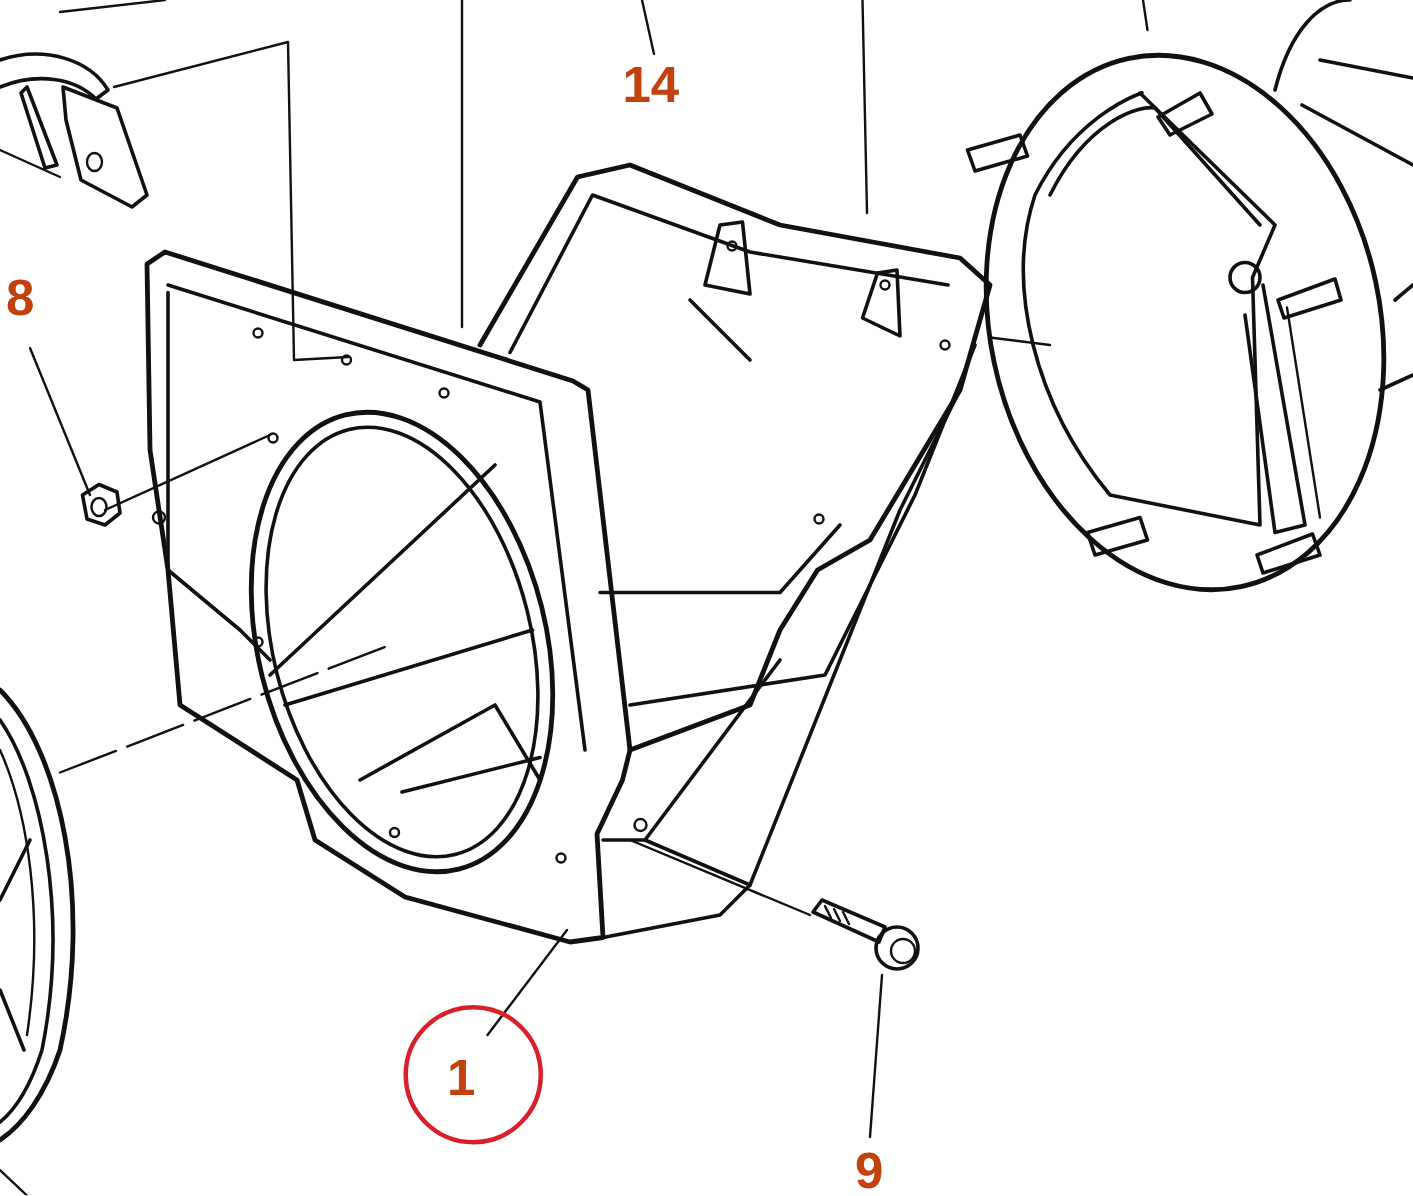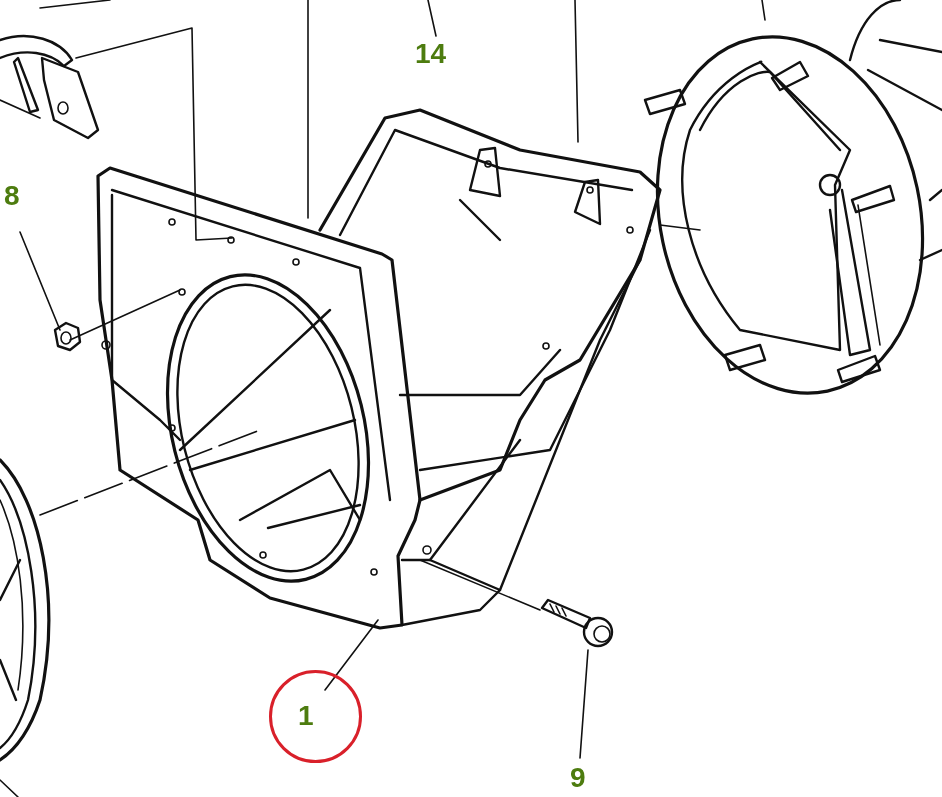--- a/index.html
+++ b/index.html
@@ -2,21 +2,21 @@
 <html><head>
 <meta charset="utf-8">
 <style>
   html, body { margin: 0; padding: 0; background: #ffffff; }
   #canvas { position: relative; width: 942px; height: 797px; overflow: hidden; background: #ffffff; }
   svg.drawing { position: absolute; left: 0; top: 0; }
   .ln { fill: none; stroke: #111; stroke-linecap: round; stroke-linejoin: round; }
   .thin { stroke-width: 1.6; }
   .med { stroke-width: 2.4; }
   .thick { stroke-width: 3.2; }
-  .callout { position: absolute; font-family: "Liberation Sans", sans-serif; font-weight: bold; color: #4d7c0f; font-size: 28px; line-height: 1; }
+  .callout { position: absolute; font-family: "Liberation Sans", sans-serif; font-weight: bold; color: #c2410c; font-size: 34px; line-height: 1; }
   .highlight-ring { position: absolute; border-radius: 50%; box-sizing: border-box; }
 </style>
 </head>
 <body>
 
 <div id="canvas">
 
   <svg class="drawing" width="942" height="797" viewBox="0 0 942 797">
 
     <g>

